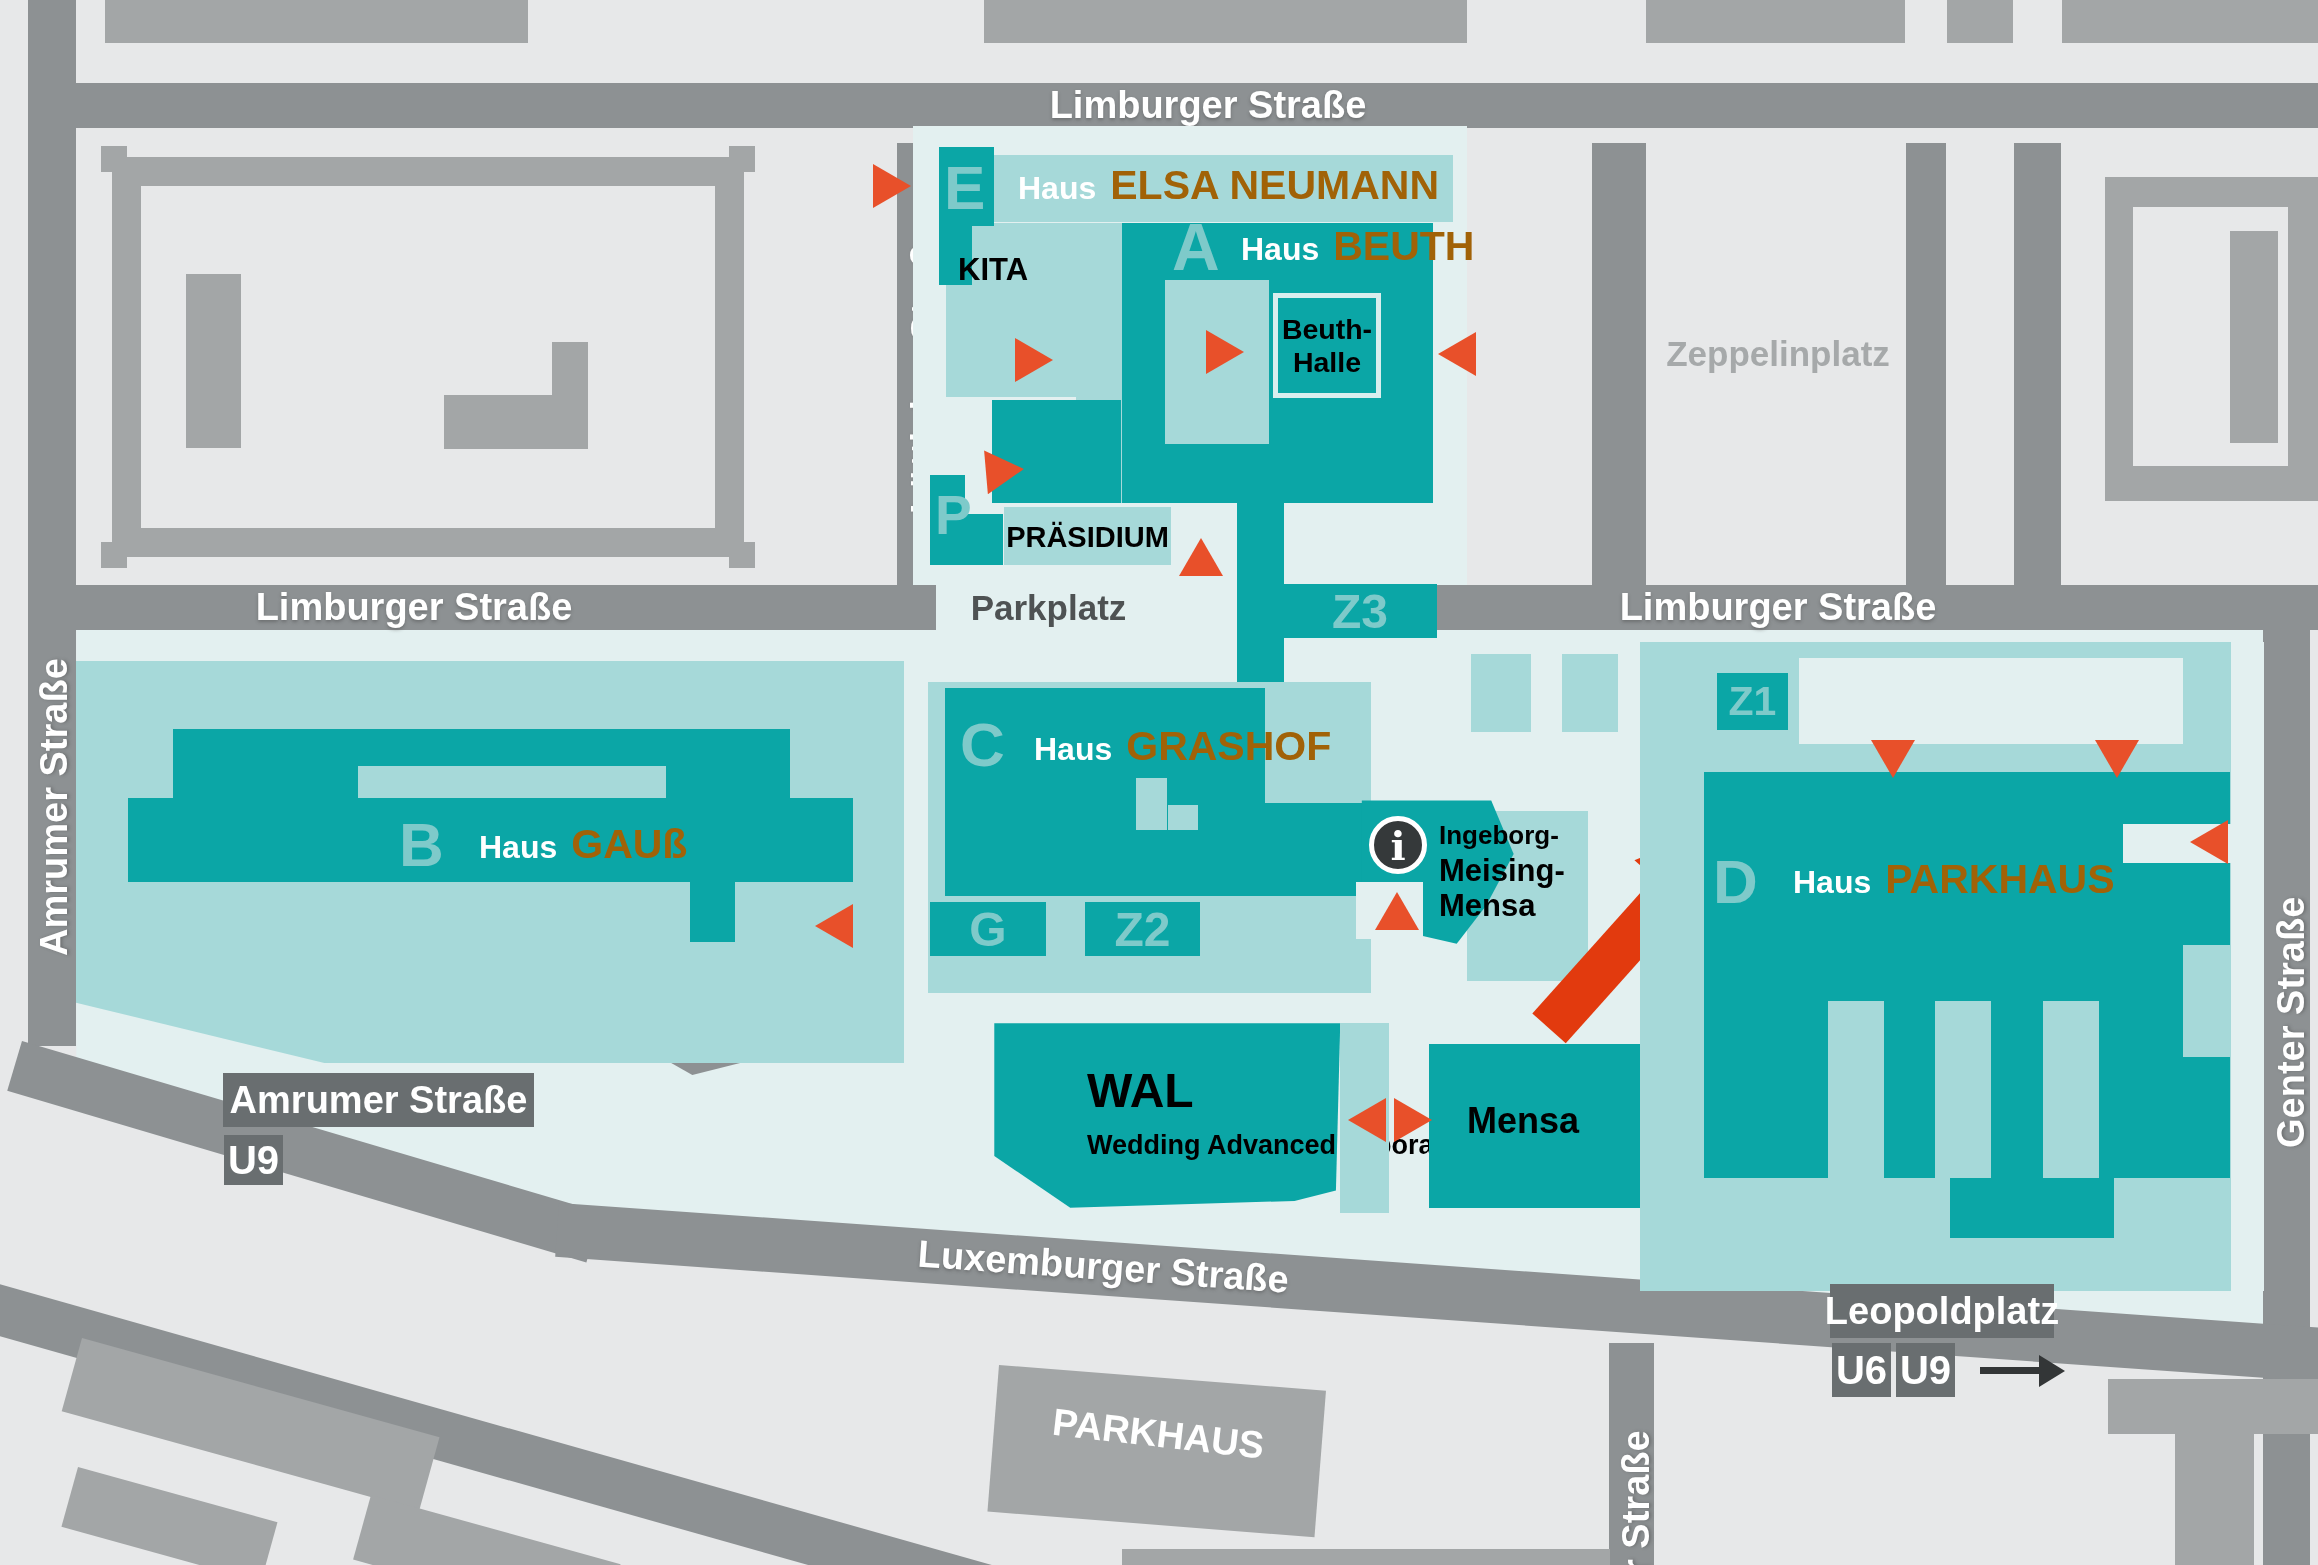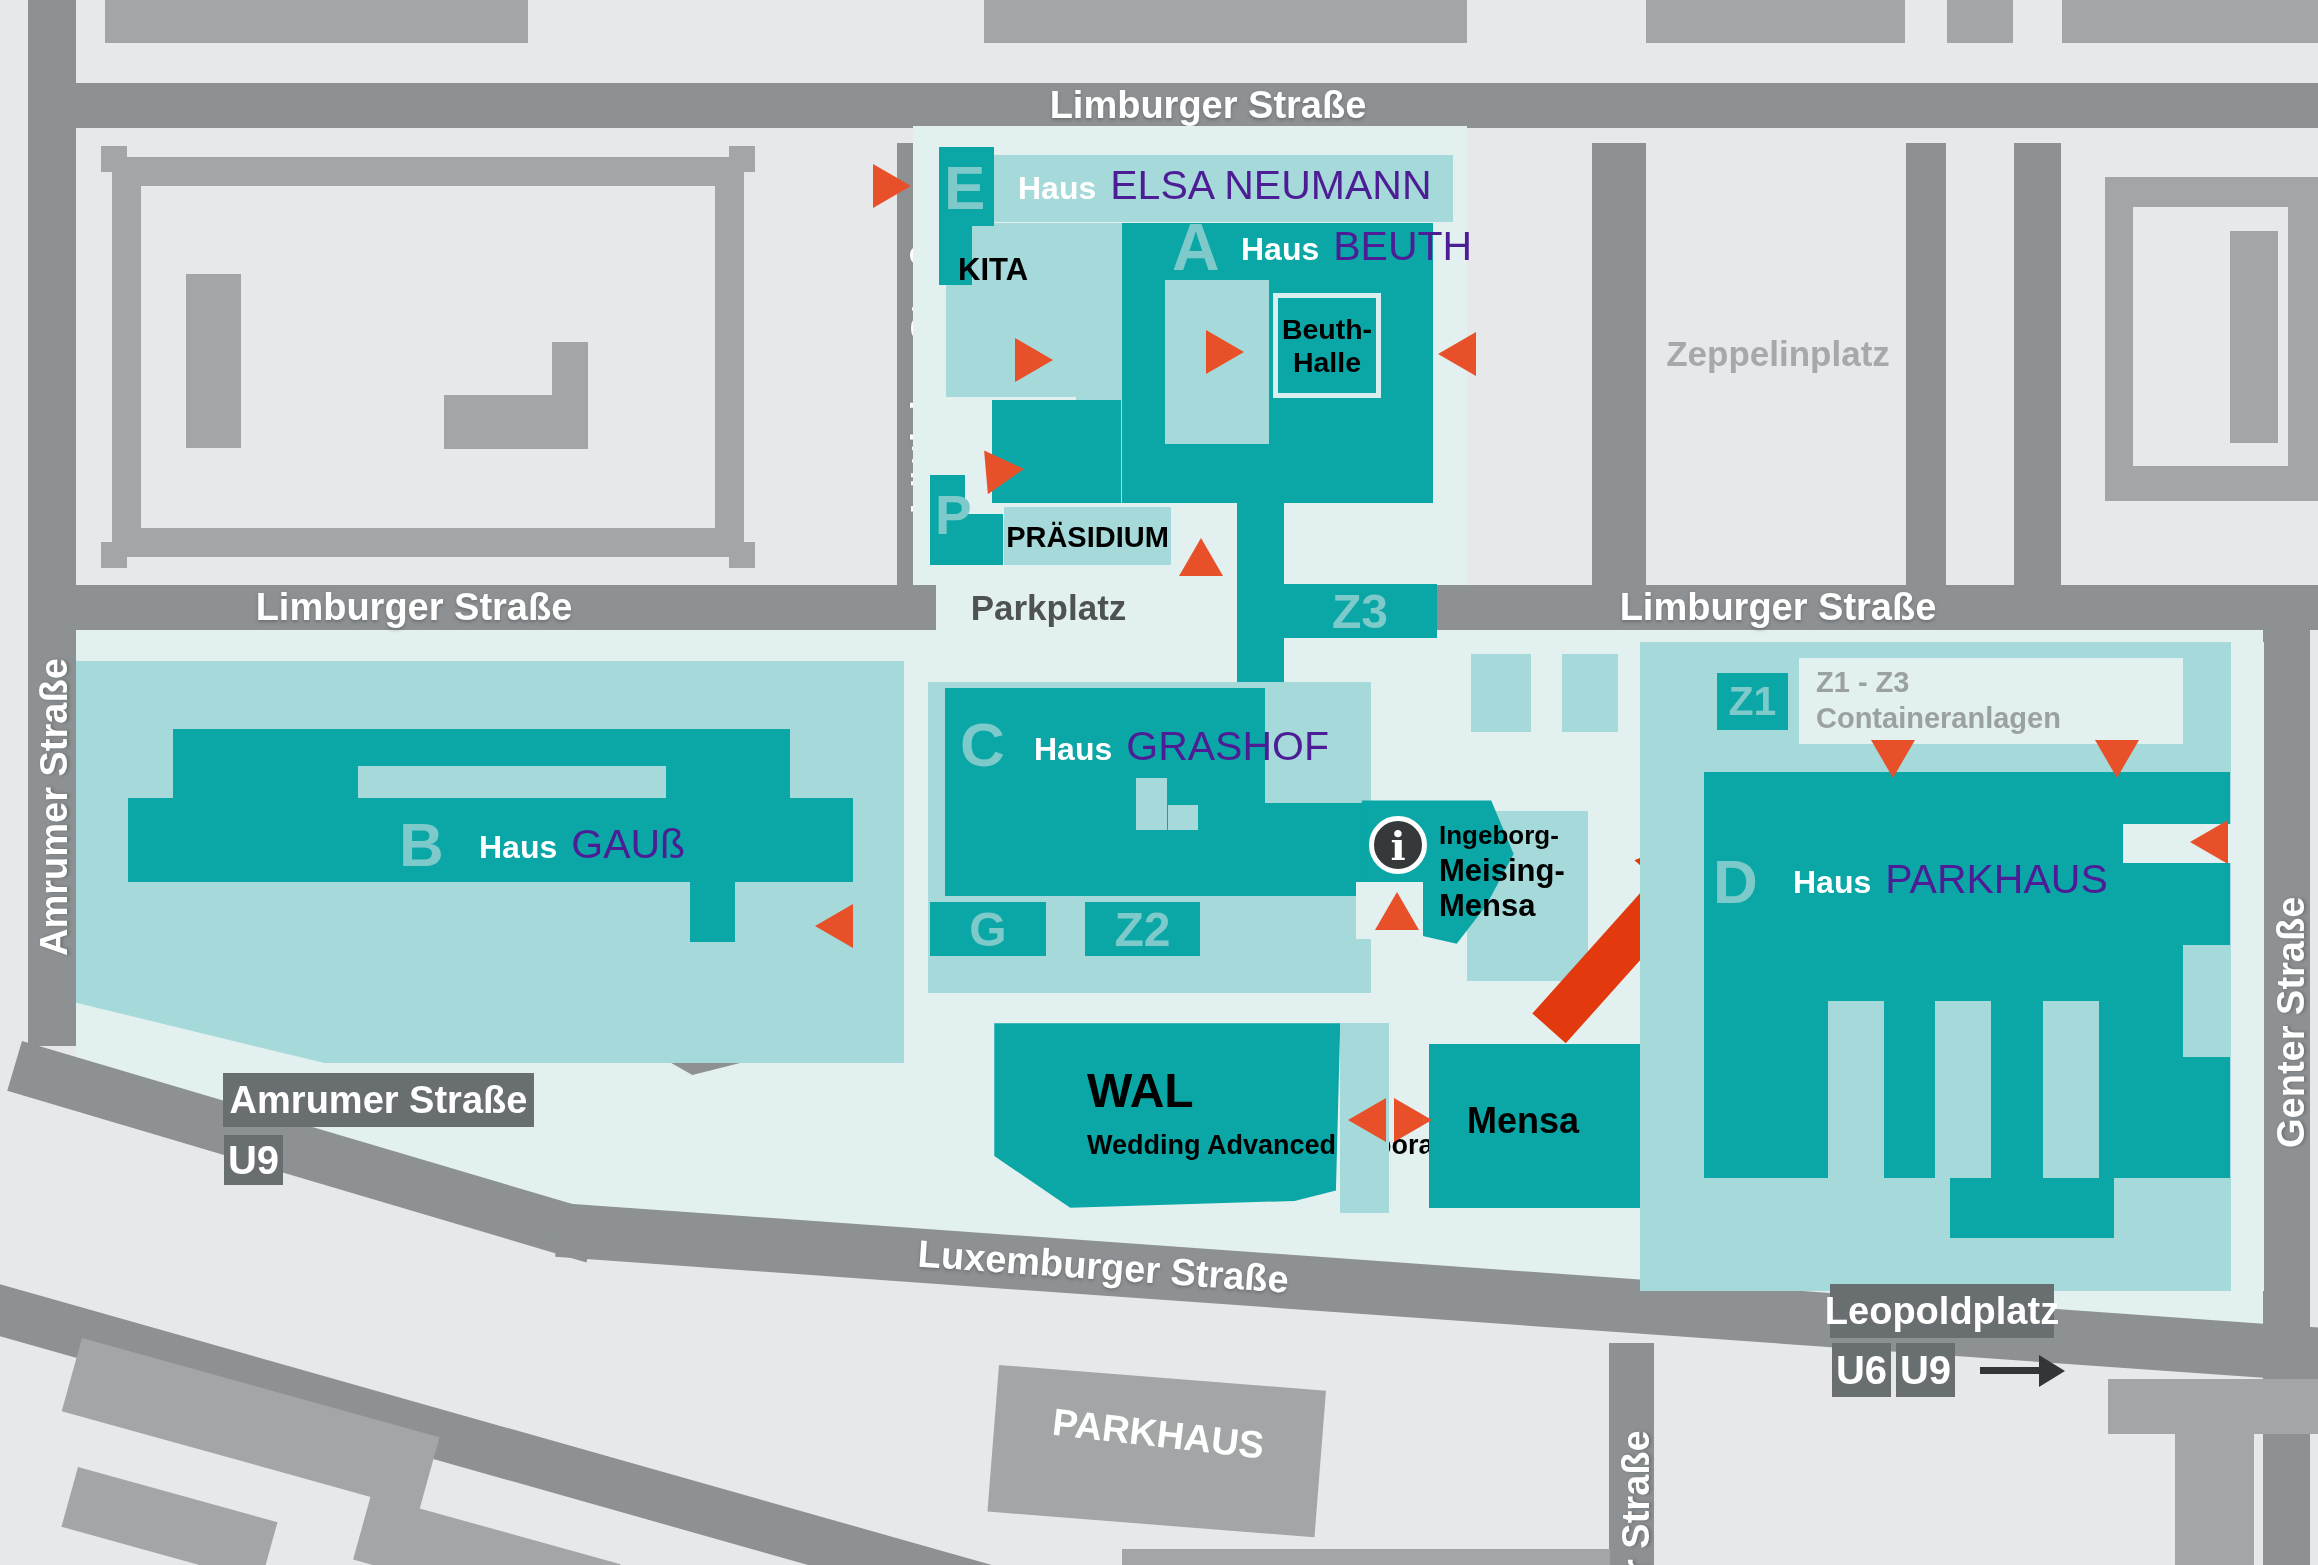--- a/index.html
+++ b/index.html
@@ -13,21 +13,21 @@
   .wt{background:#e3f0f0}
   .gbox{background:#696e70}
   .slabel{color:#fff;font-weight:bold;font-size:38px;white-space:nowrap;
           text-shadow:0 1.7px 3.5px rgba(50,50,50,.35)}
   .center{display:flex;align-items:center;justify-content:center;text-align:center}
   .vlabel{position:absolute;white-space:nowrap;transform:rotate(-90deg);transform-origin:0 0;
           color:#fff;font-weight:bold;font-size:38px;text-shadow:0 1.7px 3.5px rgba(50,50,50,.35)}
   .bletter{position:absolute;color:#7ecaca;font-weight:bold}
   .bname{color:#000000;white-space:nowrap}
   .haus{font-weight:bold;font-size:32px;color:#fff}
-  .bigname{font-weight:normal;font-size:41px;color:#4c1d95;margin-left:14px}
+  .bigname{font-weight:bold;font-size:41px;color:#a16207;margin-left:14px}
   .tri{width:0;height:0;position:absolute;border:solid transparent}
   .tri.r{border-width:22.4px 0 22.4px 38px;border-left-color:#e8502a}
   .tri.l{border-width:22.4px 38px 22.4px 0;border-right-color:#e8502a}
   .tri.u{border-width:0 22.4px 38px 22.4px;border-bottom-color:#e8502a}
   .tri.d{border-width:38px 22.4px 0 22.4px;border-top-color:#e8502a}
   .graytext{color:#a6a9aa;font-weight:bold;font-size:35px}
   .notetext{color:#9ba0a0;font-weight:bold;font-size:29px;line-height:36px;white-space:nowrap}
   .ubox{position:absolute;background:#696e70;color:#fff;font-weight:bold;font-size:40px;
         display:flex;align-items:center;justify-content:center}
   .info{width:48px;height:48px;border-radius:50%;background:#35393a;border:5.2px solid #fff;
@@ -194,24 +194,20 @@
   <div class="abs tl" style="left:1429px;top:1044px;width:418px;height:164px"></div>
   <div class="abs bname" style="left:1467px;top:1100px;font-weight:bold;font-size:36px">Mensa</div>
 
   <div class="abs lt" style="left:1640px;top:642px;width:591px;height:649px"></div>
   <div class="abs lt" style="left:1471px;top:654px;width:60px;height:78px"></div>
   <div class="abs lt" style="left:1562px;top:654px;width:56px;height:78px"></div>
   <div class="abs wt" style="left:1799px;top:658px;width:384px;height:86px"></div>
   <div class="abs tl center" style="left:1717px;top:673px;width:71px;height:57px">
     <span class="bletter" style="position:static;font-size:41px">Z1</span>
   </div>
-  <div class="abs notetext" style="left:1816px;top:664px">
-    <div>Z1 - Z3</div>
-    <div>Containeranlagen</div>
-  </div>
   <div class="abs tl" style="left:1704px;top:772px;width:526px;height:406px"></div>
   <div class="abs lt" style="left:1828px;top:1001px;width:56px;height:177px"></div>
   <div class="abs lt" style="left:1935px;top:1001px;width:56px;height:177px"></div>
   <div class="abs lt" style="left:2043px;top:1001px;width:56px;height:177px"></div>
   <div class="abs lt" style="left:2183px;top:945px;width:47px;height:112px"></div>
   <div class="abs wt" style="left:2123px;top:824px;width:141px;height:39px"></div>
   <div class="abs tl" style="left:1950px;top:1178px;width:164px;height:60px"></div>
   <div class="abs wt" style="left:2231px;top:642px;width:33px;height:649px"></div>
   <div class="bletter" style="left:1713px;top:846px;font-size:62px">D</div>
   <div class="abs" style="left:1793px;top:856px;display:flex;align-items:baseline">

